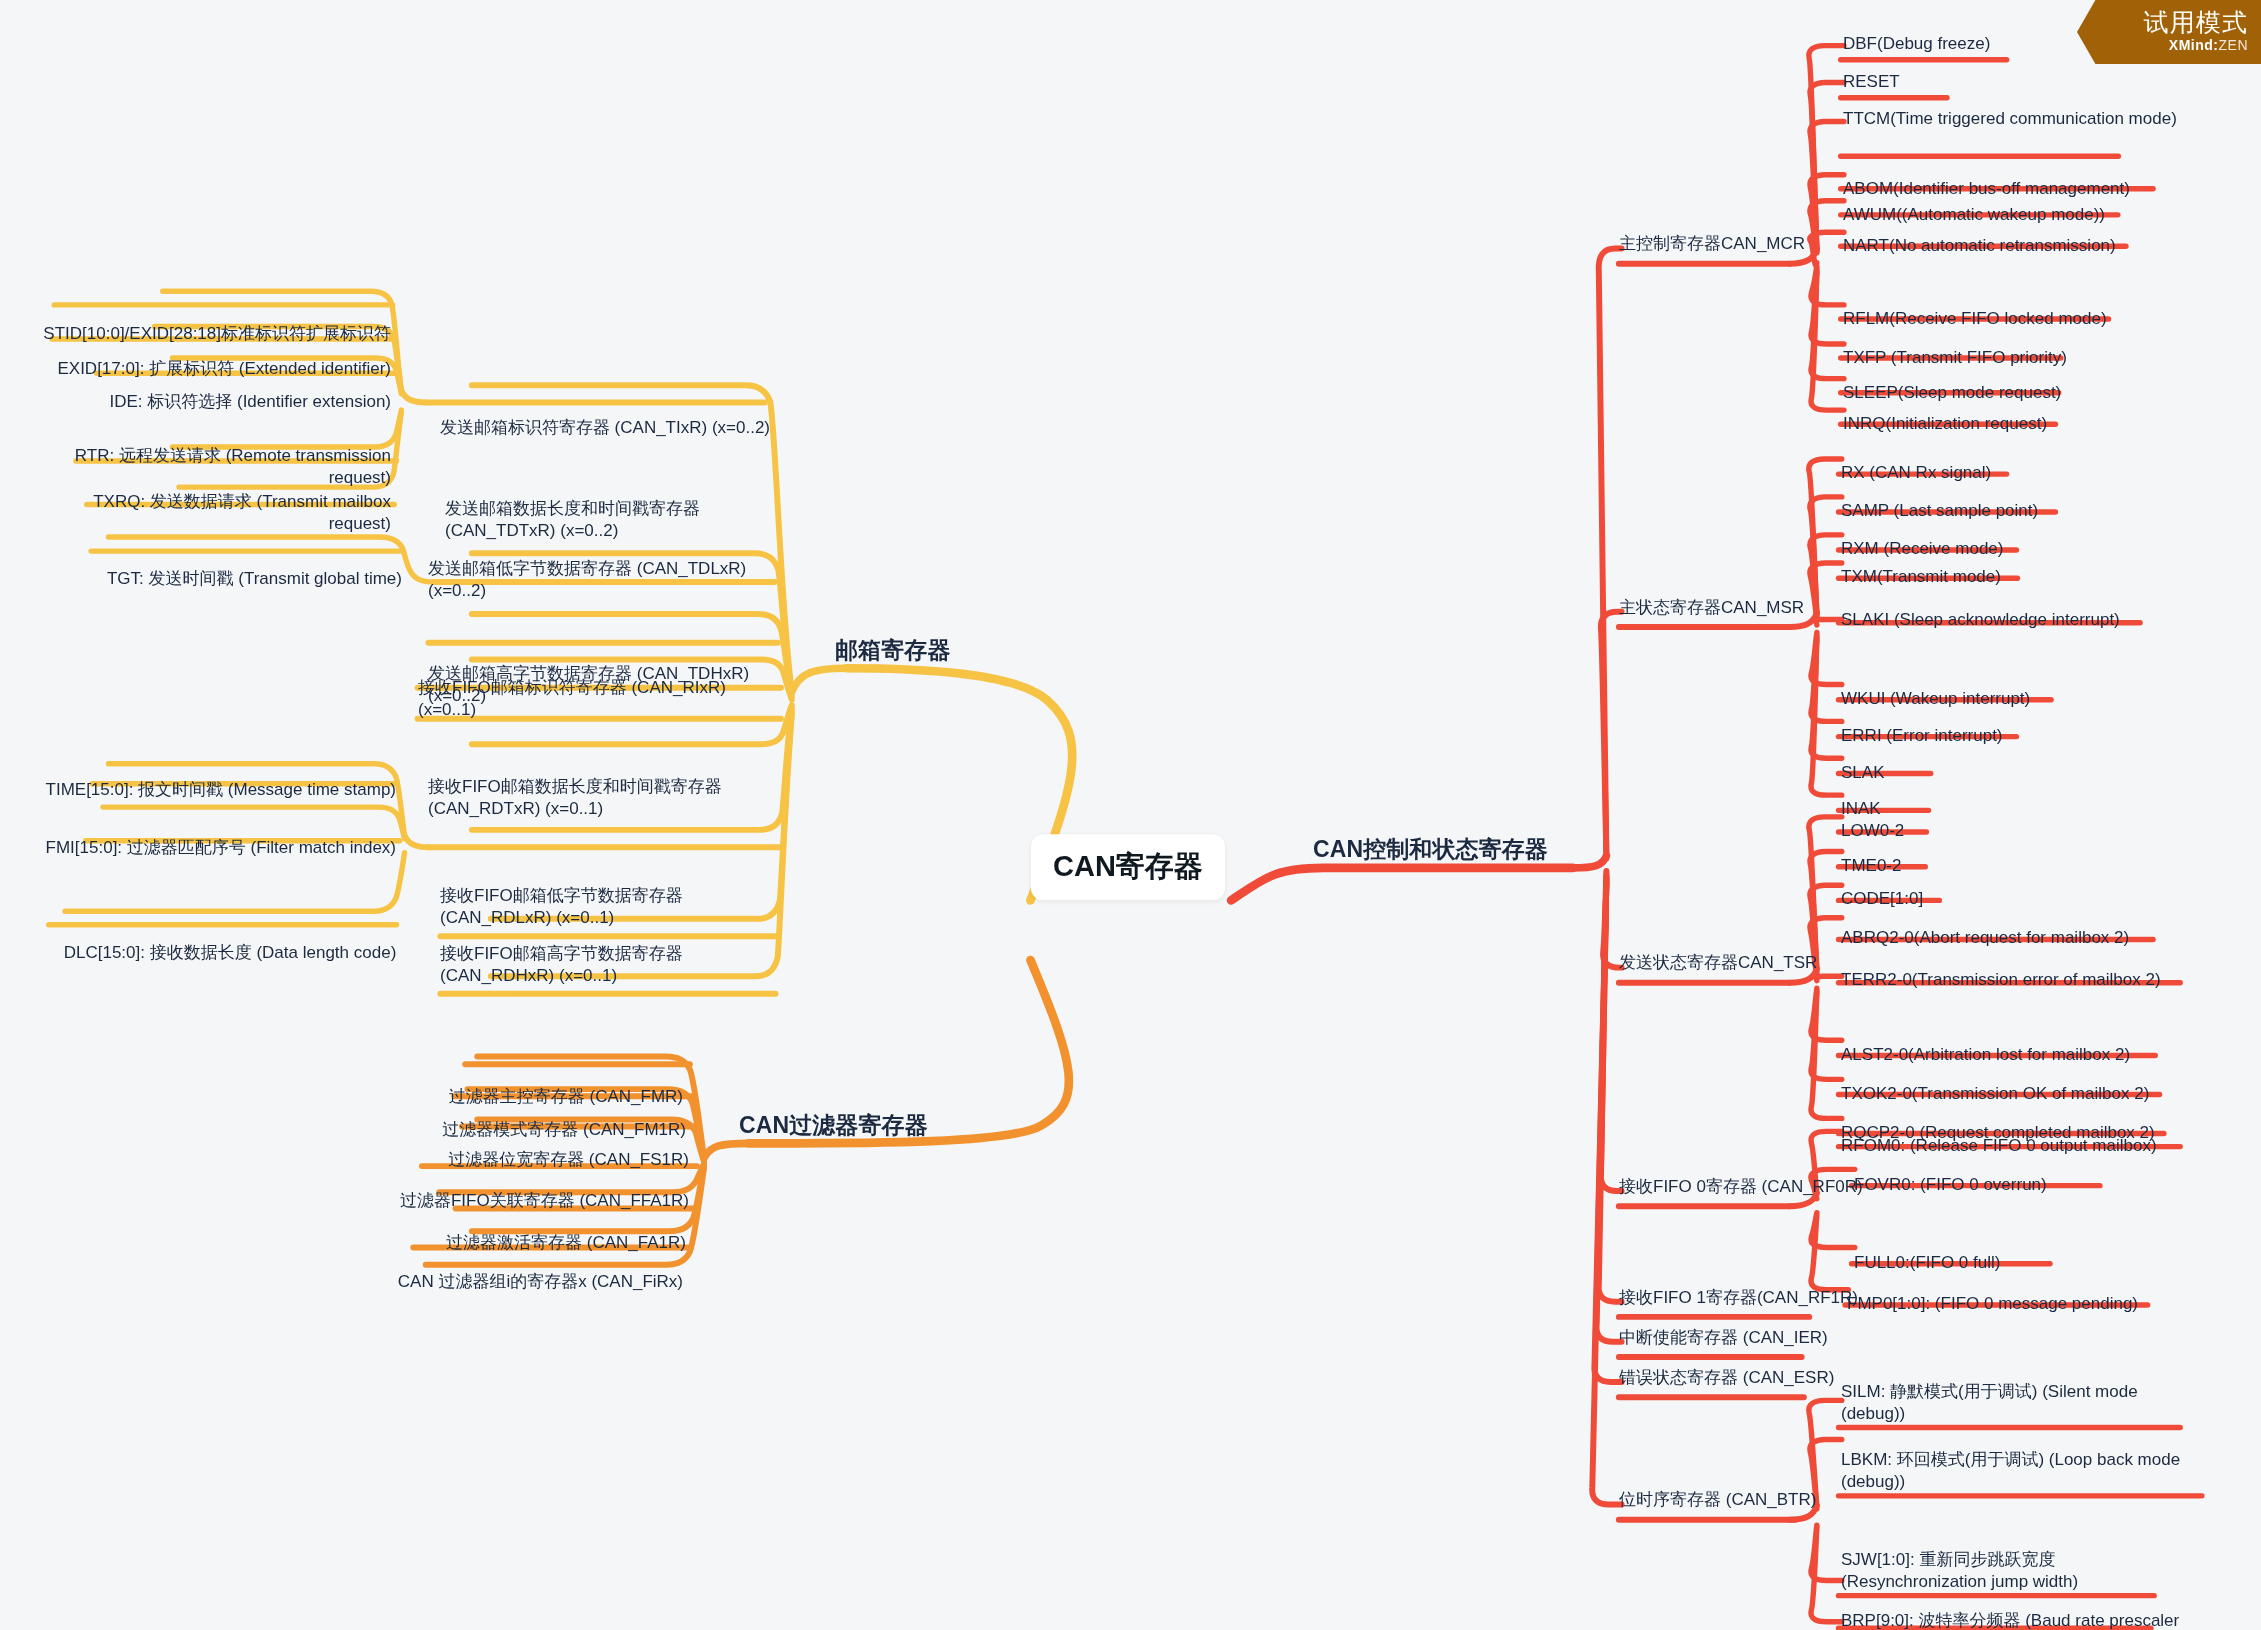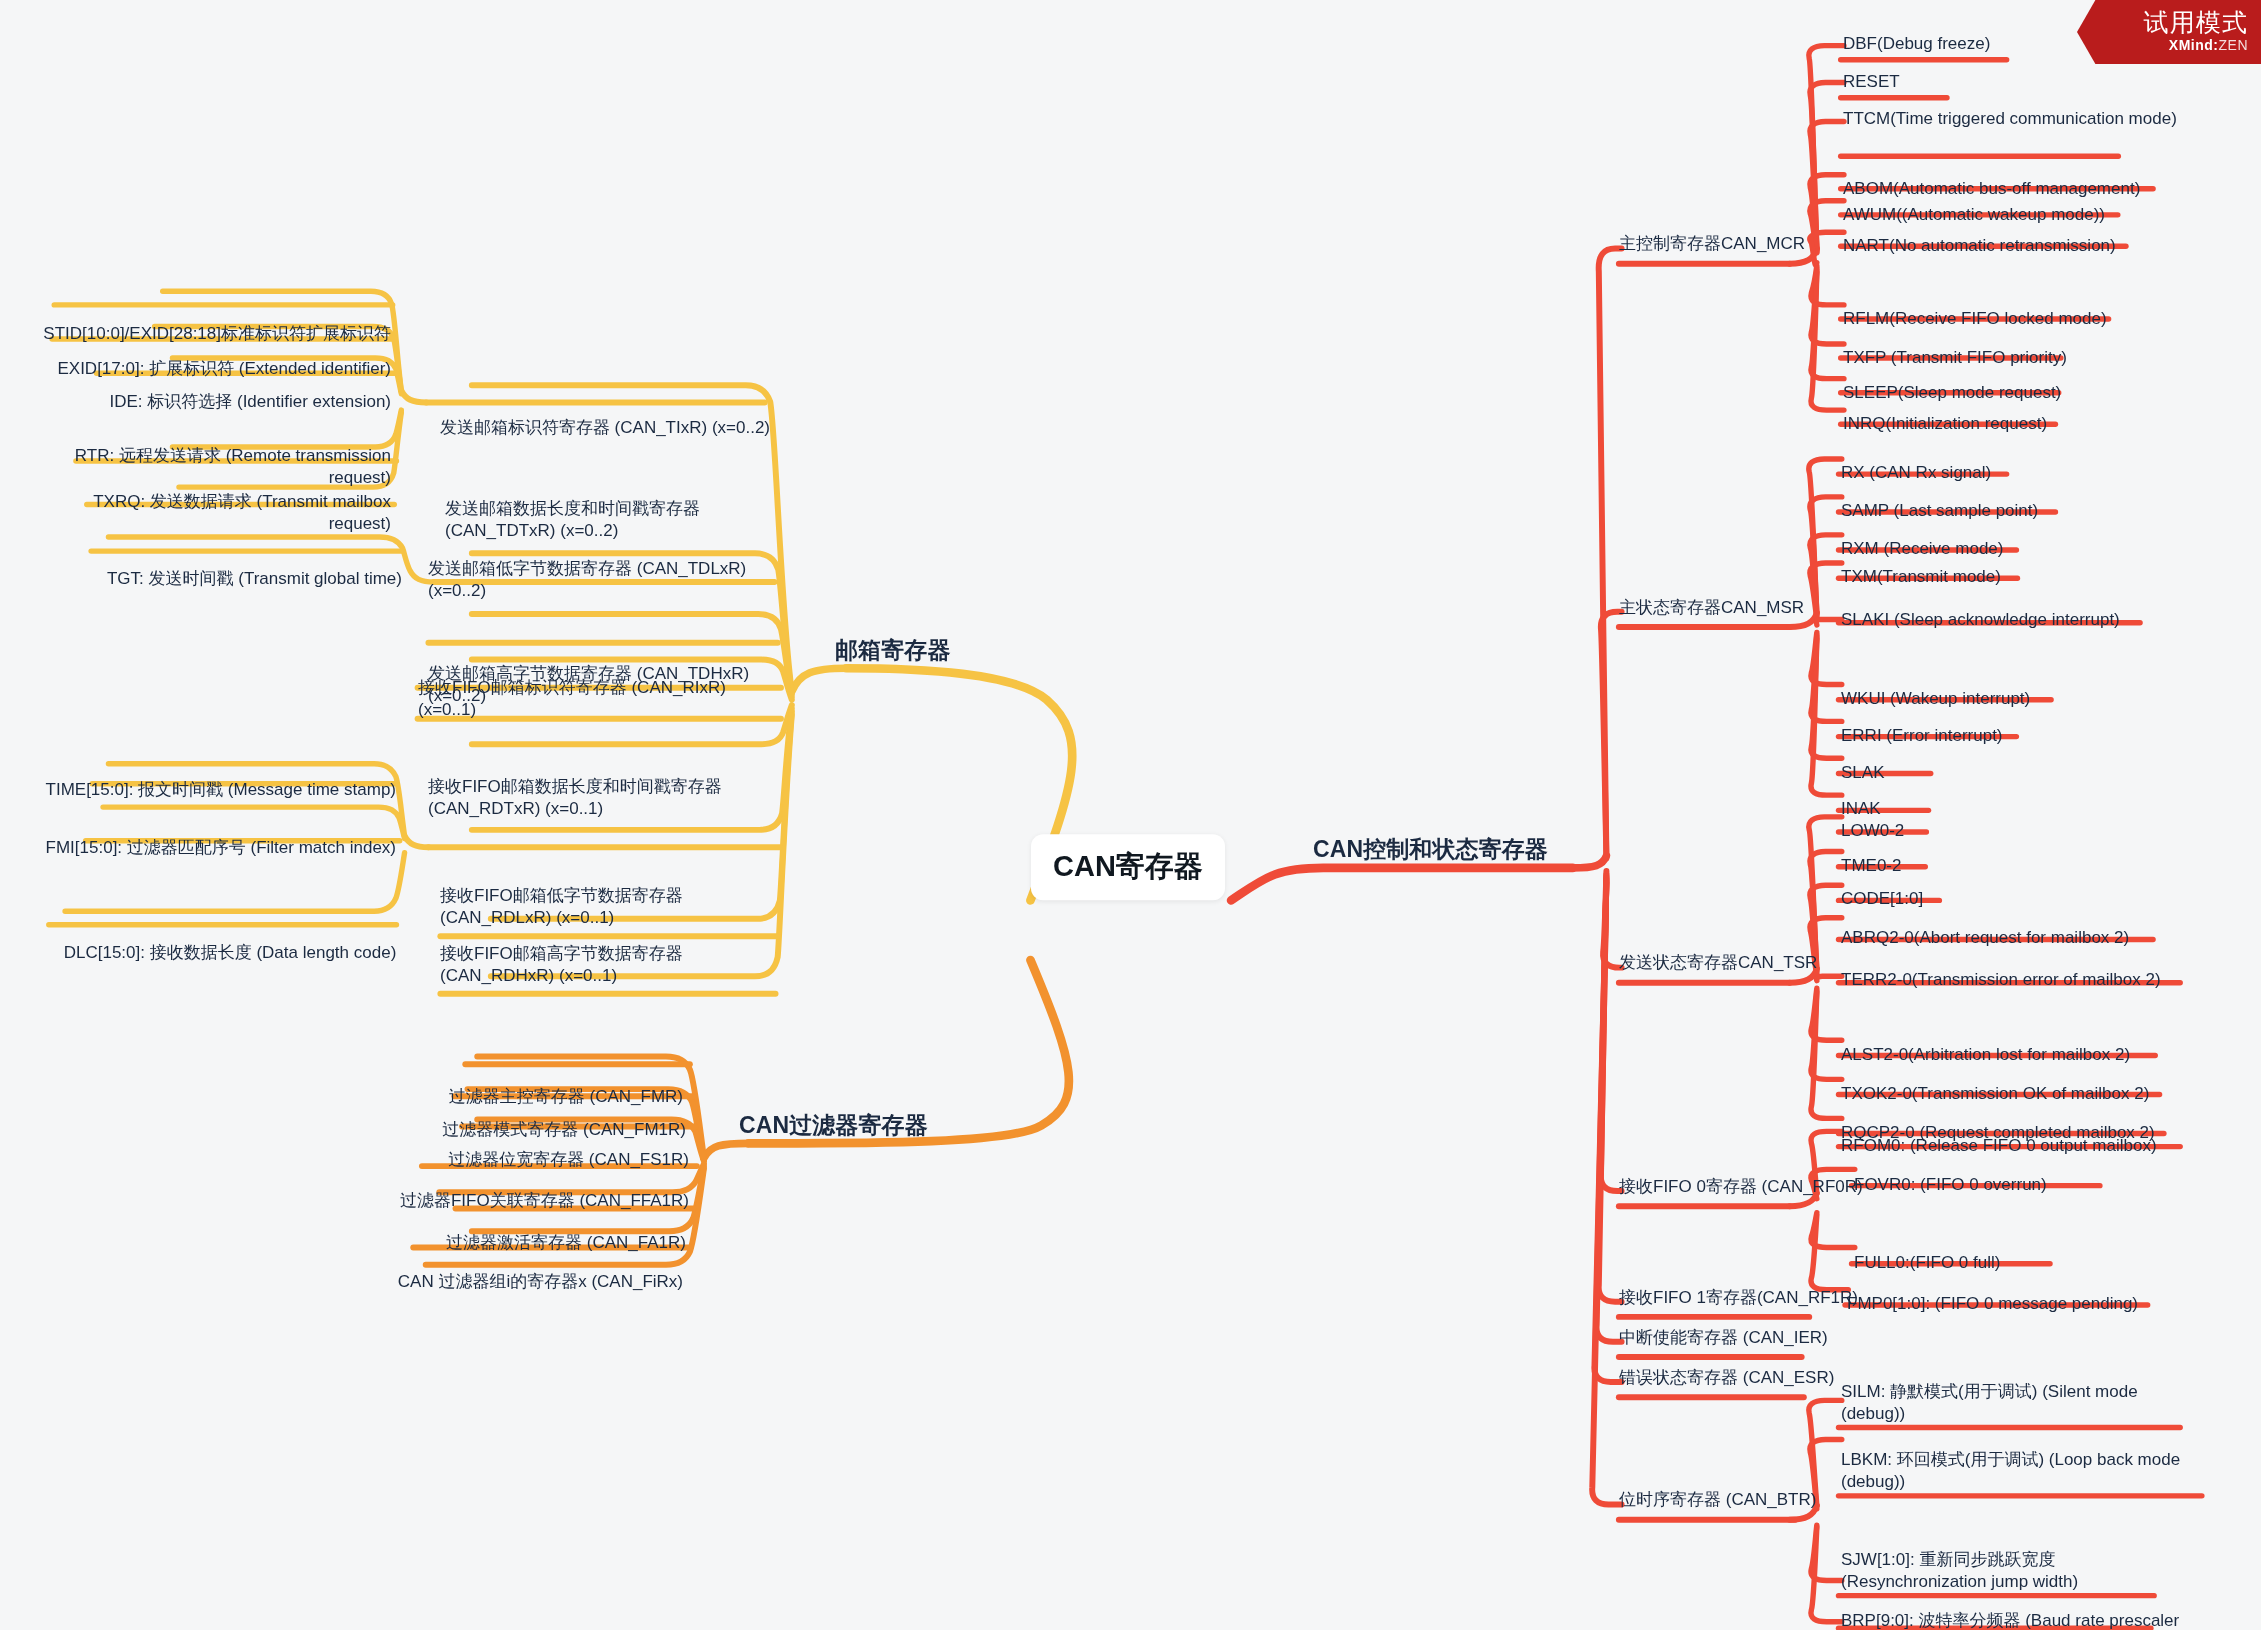--- a/index.html
+++ b/index.html
@@ -31,21 +31,21 @@
     box-shadow:0 1.1px 5.4px rgba(0,0,0,.07);
     white-space:nowrap;
   }
   .ta-right{text-align:right;margin-top:44px;}
   .ta-left{text-align:left;}
 
   
   #trial{
     position:absolute;right:0;top:0;
     width:184px;height:64px;
-    background:#b91c1c;
+    background:#a16207;
     color:#fff;
     clip-path:polygon(10% 0%,100% 0%,100% 100%,10% 100%,0% 50%);
     display:flex;flex-direction:column;
     align-items:flex-end;justify-content:center;
     padding:3.3px 13px 5.4px 0;box-sizing:border-box;
   }
   #trial .t1{font-size:25px;font-weight:500;letter-spacing:1.1px;line-height:1.05;}
   #trial .t2{font-size:14px;letter-spacing:0.5px;margin-top:1px;}
   #trial .t2 b{font-weight:bold;}
   #trial .t2 i{font-style:normal;opacity:.85;}
@@ -303,21 +303,21 @@
 
   <div class="node lvl3 ta-left" style="left:1619px;top:1327px;width:250px;">中断使能寄存器 (CAN_IER)</div>
 
   <div class="node lvl3 ta-left" style="left:1619px;top:1367px;width:250px;">错误状态寄存器 (CAN_ESR)</div>
 
   <div class="node lvl3 ta-left" style="left:1619px;top:1489px;width:250px;">位时序寄存器 (CAN_BTR)</div>
 
   <div class="node lvl3 ta-left" style="left:1843px;top:33px;width:380px;">DBF(Debug freeze)</div>
   <div class="node lvl3 ta-left" style="left:1843px;top:71px;width:380px;">RESET</div>
   <div class="node lvl3 ta-left" style="left:1843px;top:108px;width:358px;">TTCM(Time triggered communication mode)</div>
-  <div class="node lvl3 ta-left" style="left:1843px;top:178px;width:380px;">ABOM(Automatic bus-off management)</div>
+  <div class="node lvl3 ta-left" style="left:1843px;top:178px;width:380px;">ABOM(Identifier bus-off management)</div>
   <div class="node lvl3 ta-left" style="left:1843px;top:204px;width:380px;">AWUM((Automatic wakeup mode))</div>
   <div class="node lvl3 ta-left" style="left:1843px;top:235px;width:380px;">NART(No automatic retransmission)</div>
   <div class="node lvl3 ta-left" style="left:1843px;top:308px;width:380px;">RFLM(Receive FIFO locked mode)</div>
   <div class="node lvl3 ta-left" style="left:1843px;top:347px;width:380px;">TXFP (Transmit FIFO priority)</div>
   <div class="node lvl3 ta-left" style="left:1843px;top:382px;width:380px;">SLEEP(Sleep mode request)</div>
   <div class="node lvl3 ta-left" style="left:1843px;top:413px;width:380px;">INRQ(Initialization request)</div>
 
   <div class="node lvl3 ta-left" style="left:1841px;top:462px;width:380px;">RX (CAN Rx signal)</div>
   <div class="node lvl3 ta-left" style="left:1841px;top:500px;width:380px;">SAMP (Last sample point)</div>
   <div class="node lvl3 ta-left" style="left:1841px;top:538px;width:380px;">RXM (Receive mode)</div>

